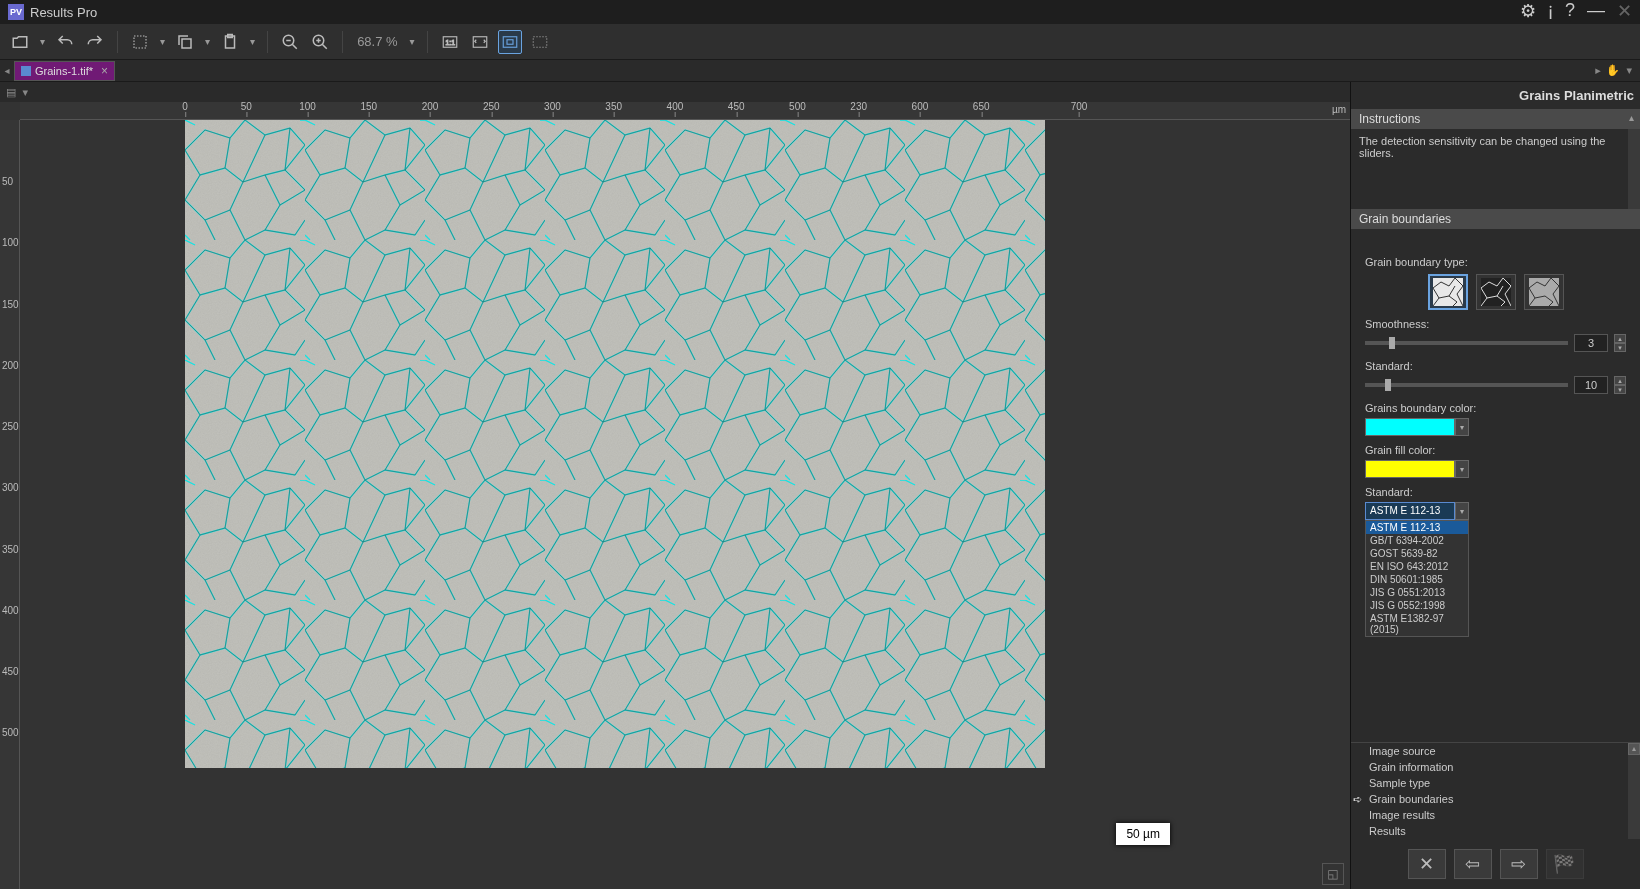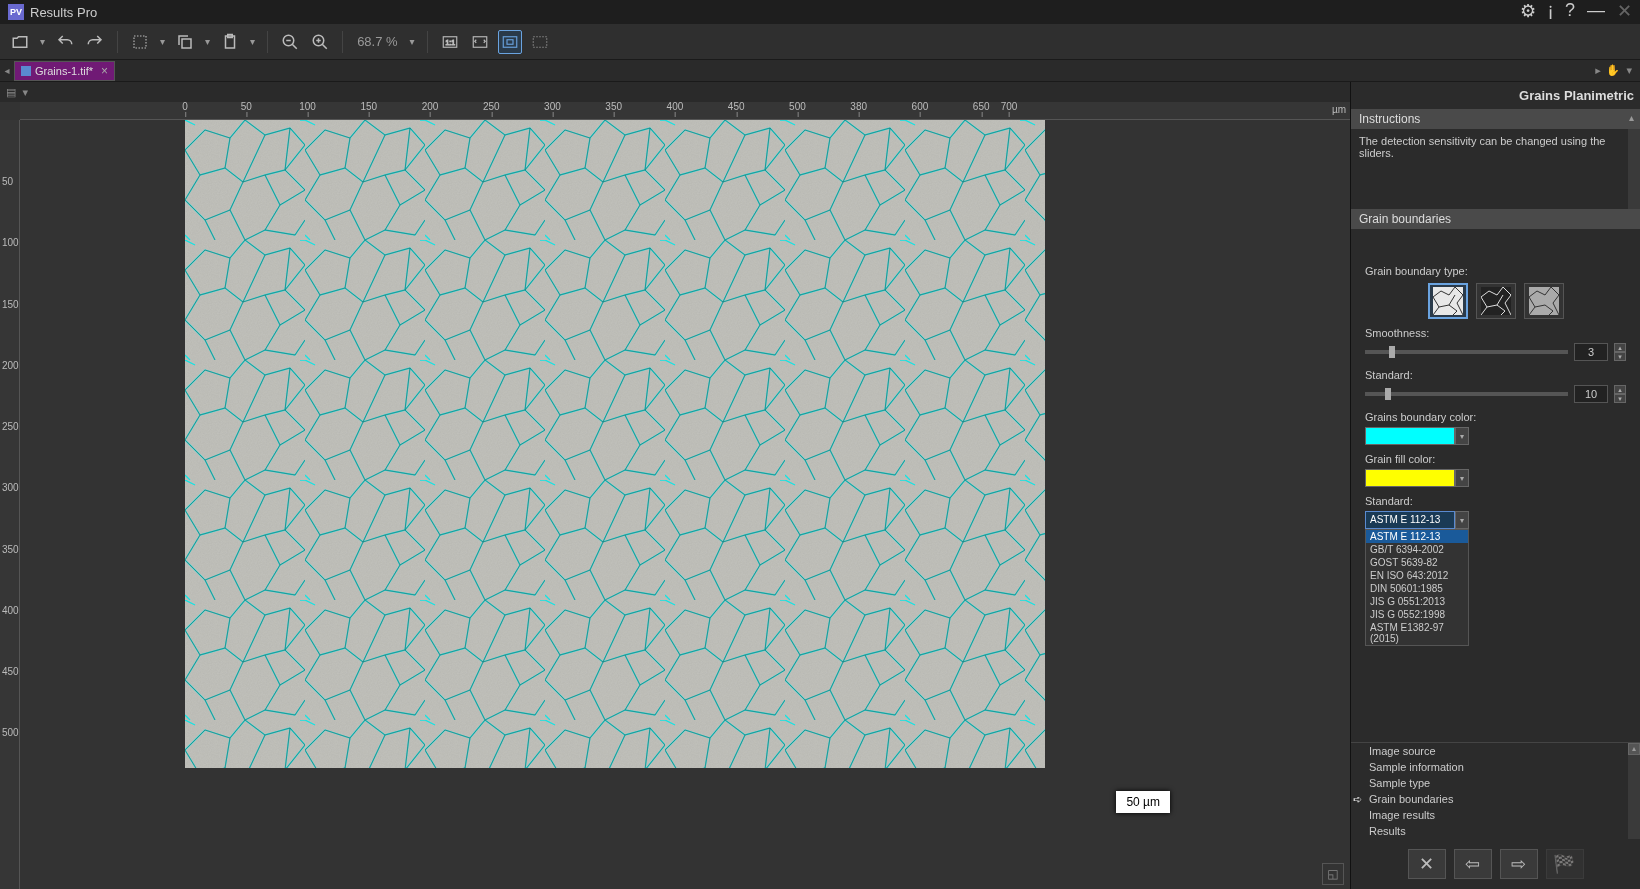--- a/index.html
+++ b/index.html
@@ -36,33 +36,33 @@
   .vruler { position:absolute; top:18px; left:0; bottom:0; width:20px; background:#363636; border-right:1px solid #555; }
   .hruler .tick,.vruler .tick { position:absolute; color:#bbb; font-size:10px; }
   .hruler .tick { top:-1px; transform:translateX(-50%); }
   .hruler .tick::after{content:"";position:absolute;left:50%;bottom:-5px;width:1px;height:5px;background:#888;}
   .vruler .tick { left:2px; transform:translateY(-50%); }
   .ruler-unit { position:absolute; right:4px; top:2px; font-size:10px; color:#bbb;}
   
   .imgarea { position:absolute; top:18px; left:20px; right:0; bottom:0; background:#333; overflow:hidden;}
   .grainimg { position:absolute; left:165px; top:0; width:860px; height:648px; background:#b5b5b0; }
   .grainimg svg { width:100%; height:100%; display:block;}
-  .scalebar { position:absolute; right:180px; bottom:76px; background:#fff; color:#000; padding:4px 10px; font-size:12px; box-shadow:0 0 5px #000;}
+  .scalebar { position:absolute; right:180px; bottom:44px; background:#fff; color:#000; padding:4px 10px; font-size:12px; box-shadow:0 0 5px #000;}
 
   .statuscorner { position:absolute; right:6px; bottom:4px; width:22px; height:22px; border:1px solid #555; cursor:pointer; display:flex; align-items:center; justify-content:center; color:#888;}
 
   
   .panel { width:290px; background:#2b2b2b; border-left:1px solid #111; display:flex; flex-direction:column; }
   .panel-title { text-align:right; padding:6px; font-weight:bold; font-size:13px; color:#ddd; }
   .phdr { background:#4a4a4a; padding:3px 8px; font-size:12px; color:#ddd; position:relative;}
   .phdr .col { position:absolute; right:6px; top:3px; font-size:10px; color:#999; cursor:pointer;}
   .instructions { height:80px; padding:6px 8px; font-size:11px; color:#ccc; position:relative;}
   .instructions .sb { position:absolute; right:0; top:0; bottom:0; width:12px; background:#3a3a3a;}
   
-  .pbody { padding:28px 14px; font-size:11px; color:#ccc; flex:0 0 auto;}
+  .pbody { padding:19px 14px; font-size:11px; color:#ccc; flex:0 0 auto;}
   .label { margin:8px 0 4px; font-size:11px; }
   .typebtns { display:flex; gap:8px; justify-content:center; margin-top:6px;}
   .typebtn { width:40px; height:36px; border:1px solid #555; background:#333; display:flex; align-items:center; justify-content:center; cursor:pointer;}
   .typebtn.sel { border:2px solid #6aa3e0; background:#2a3a4a;}
   .typebtn svg{width:30px;height:28px;}
 
   .sliderrow { display:flex; align-items:center; gap:6px;}
   .slider { flex:1; height:4px; background:#555; position:relative; cursor:pointer;}
   .slider .thumb { position:absolute; top:-4px; width:6px; height:12px; background:#aaa; }
   .numbox { width:34px; height:18px; background:#222; border:1px solid #555; color:#ccc; text-align:center; font-size:11px; line-height:16px;}
@@ -212,24 +212,24 @@
             <div class="tick" style="left: 226.244px;">50</div>
             <div class="tick" style="left: 287.489px;">100</div>
             <div class="tick" style="left: 348.733px;">150</div>
             <div class="tick" style="left: 409.977px;">200</div>
             <div class="tick" style="left: 471.221px;">250</div>
             <div class="tick" style="left: 532.466px;">300</div>
             <div class="tick" style="left: 593.71px;">350</div>
             <div class="tick" style="left: 654.954px;">400</div>
             <div class="tick" style="left: 716.199px;">450</div>
             <div class="tick" style="left: 777.443px;">500</div>
-            <div class="tick" style="left: 838.687px;">380</div>
+            <div class="tick" style="left: 838.687px;">230</div>
             <div class="tick" style="left: 899.931px;">600</div>
             <div class="tick" style="left: 961.176px;">650</div>
-            <div class="tick" style="left: 989px;">700</div>
+            <div class="tick" style="left: 1059px;">700</div>
           </div>
         <span class="ruler-unit">µm</span>
       </div>
       <div class="vruler">
           <div id="vruler-ticks">
             <div class="tick" style="top: 61.2443px;">50</div>
             <div class="tick" style="top: 122.489px;">100</div>
             <div class="tick" style="top: 183.733px;">150</div>
             <div class="tick" style="top: 244.977px;">200</div>
             <div class="tick" style="top: 306.221px;">250</div>
@@ -352,21 +352,21 @@
           <div class="opt">JIS G 0552:1998</div>
           <div class="opt">ASTM E1382-97 (2015)</div>
         </div>
     </div>
     <div class="spacer"></div>
     <div class="steps" id="steps">
       <div class="sb">
           <div class="tr">▴</div>
         </div>
     <div class="step">Image source</div>
-        <div class="step">Sample information</div>
+        <div class="step">Grain information</div>
         <div class="step">Sample type</div>
         <div class="step act">Grain boundaries</div>
         <div class="step">Image results</div>
         <div class="step">Results</div>
       </div>
     <div class="wizbtns">
       <div class="wbtn">✕</div>
       <div class="wbtn">⇦</div>
       <div class="wbtn">⇨</div>
       <div class="wbtn dis">🏁</div>

